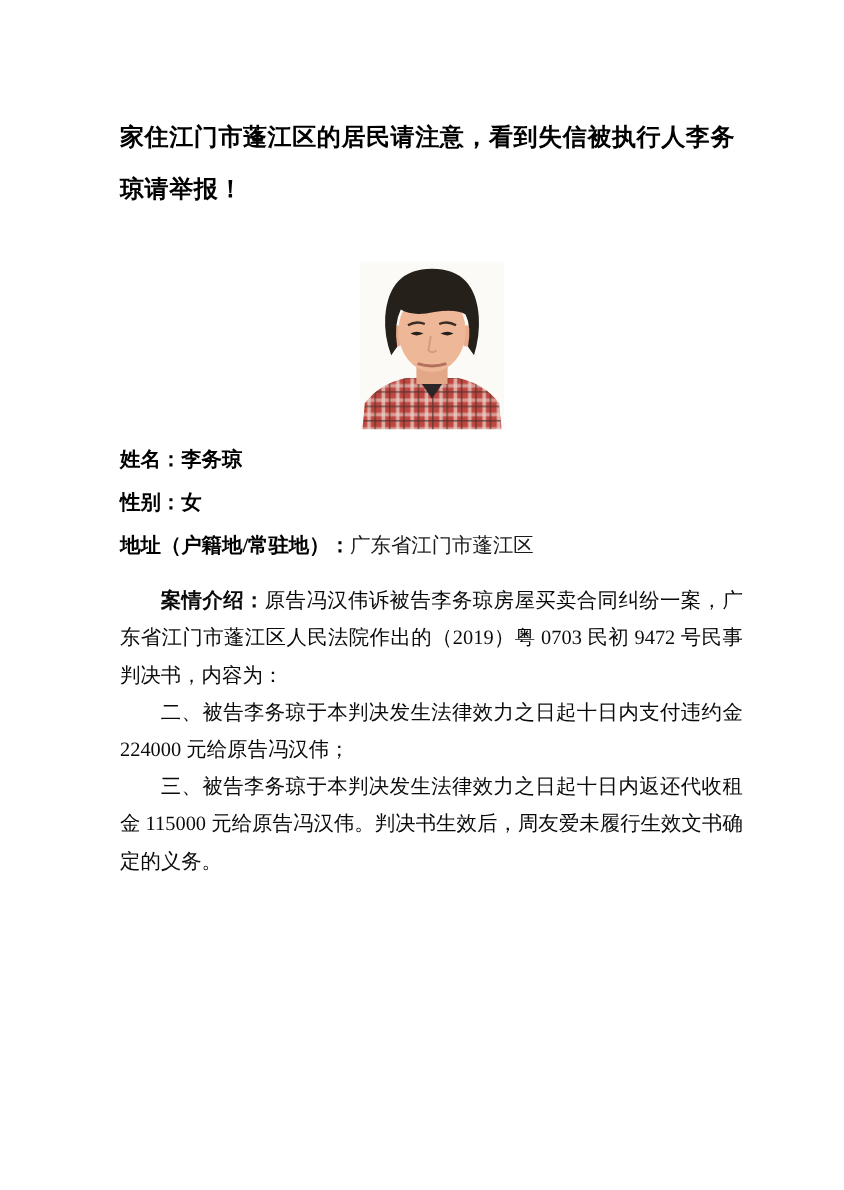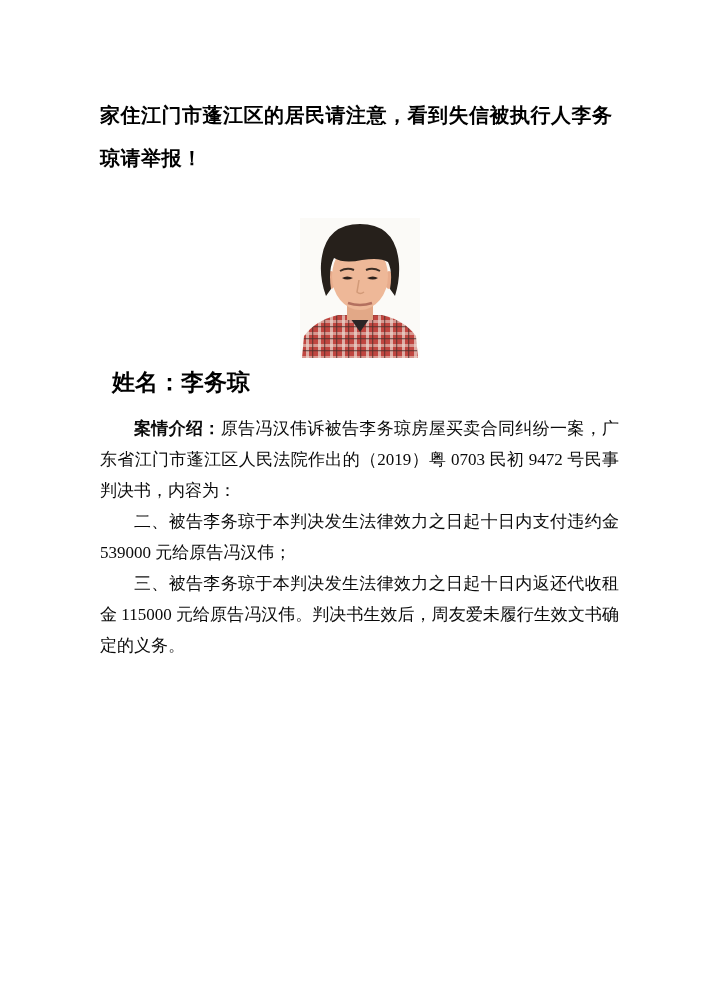--- a/index.html
+++ b/index.html
@@ -24,22 +24,22 @@
     letter-spacing: 0.5px;
     color: #000;
   }
   .photo-wrap {
     width: 120px; height: 140px;
     margin: 38px auto 0 auto;
   }
   .photo-wrap svg { display: block; }
   .info { margin-top: 14px; }
   .info p {
-    margin: 0 0 15px 12px;
-    font-size: 23px;
+    margin: 0 0 15px 0;
+    font-size: 17px;
     line-height: 21px;
   }
   .info-label { font-weight: 700; }
   .value-bold { font-weight: 700; }
   .value-regular { font-weight: 400; color: #1a1a1a; }
   .case { margin-top: 20px; }
   .case p {
     margin: 0;
     font-size: 17px;
     line-height: 31px;
@@ -82,23 +82,29 @@
       <path d="M67,60 Q73,57 78,60 Q73,63 67,60 Z" fill="#2b1f1a"></path>
       <path d="M59,62 L57,74 Q60,77 64,74" stroke="#d29a78" stroke-width="1.5" fill="none"></path>
       <path d="M48,85 Q60,89 72,85" stroke="#b3705f" stroke-width="2.5" fill="none"></path>
     </svg>
   </div>
 
   <div class="info">
     <p>
       <span class="info-label">姓名：</span><span class="value-bold">李务琼</span>
     </p>
+    <p>
+      <span class="info-label">性别：</span><span class="value-bold">女</span>
+    </p>
+    <p>
+      <span class="info-label">地址（户籍地/常驻地）：</span><span class="value-regular">广东省江门市蓬江区</span>
+    </p>
   </div>
 
   <div class="case">
     <p>
       <span class="lead">案情介绍：</span><span>原告冯汉伟诉被告李务琼房屋买卖合同纠纷一案，广东省江门市蓬江区人民法院作出的（2019）粤 0703 民初 9472 号民事判决书，内容为：</span>
     </p>
-    <p>二、被告李务琼于本判决发生法律效力之日起十日内支付违约金 539000 元给原告冯汉伟；</p>
+    <p>二、被告李务琼于本判决发生法律效力之日起十日内支付违约金 224000 元给原告冯汉伟；</p>
     <p>三、被告李务琼于本判决发生法律效力之日起十日内返还代收租金 115000 元给原告冯汉伟。判决书生效后，周友爱未履行生效文书确定的义务。</p>
   </div>
 
 </div>
 
 </body></html>

